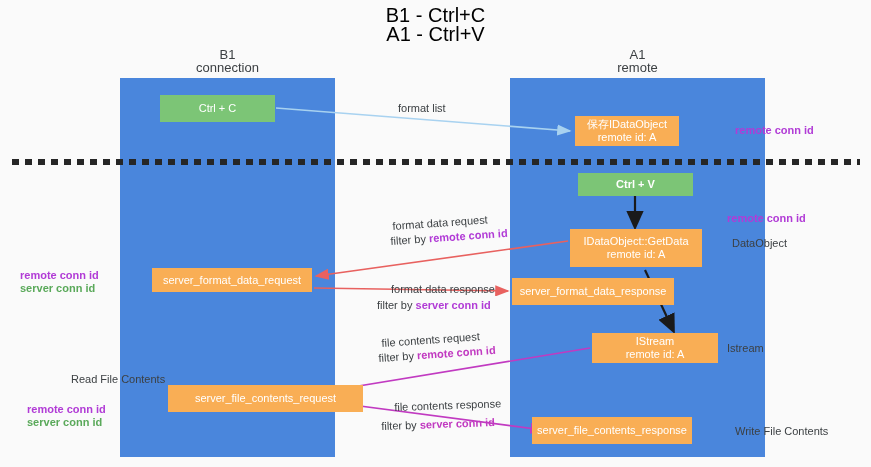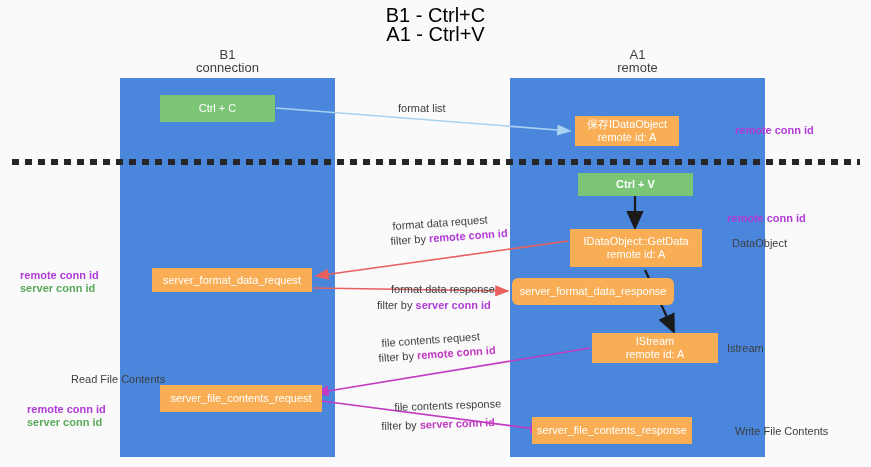--- a/index.html
+++ b/index.html
@@ -114,24 +114,24 @@
   </svg>
 
   <div id="nodes">
       <div class="node green" style="left: 160px; top: 95px; width: 115px; height: 27px;">Ctrl + C</div>
       <div class="node orange" style="left: 575px; top: 116px; width: 104px; height: 30px;">保存IDataObject
 remote id: A</div>
       <div class="node green" style="left: 578px; top: 173px; width: 115px; height: 23px; font-weight: bold;">Ctrl + V</div>
       <div class="node orange" style="left: 570px; top: 229px; width: 132px; height: 38px;">IDataObject::GetData
 remote id: A</div>
       <div class="node orange" style="left: 152px; top: 268px; width: 160px; height: 24px;">server_format_data_request</div>
-      <div class="node orange" style="left: 512px; top: 278px; width: 162px; height: 27px; border-radius: 6px;">server_format_data_response</div>
+      <div class="node orange" style="left: 512px; top: 278px; width: 162px; height: 27px;">server_format_data_response</div>
       <div class="node orange" style="left: 592px; top: 333px; width: 126px; height: 30px;">IStream
 remote id: A</div>
-      <div class="node orange" style="left: 160px; top: 385px; width: 162px; height: 27px;">server_file_contents_request</div>
+      <div class="node orange" style="left: 168px; top: 385px; width: 195px; height: 27px;">server_file_contents_request</div>
       <div class="node orange" style="left: 532px; top: 417px; width: 160px; height: 27px;">server_file_contents_response</div>
     </div>
 
   <div id="side-labels">
       <div class="side-label lab-purple" style="left: 735px; top: 123px;">remote conn id</div>
       <div class="side-label lab-purple" style="left: 727px; top: 211px;">remote conn id</div>
       <div class="side-label lab-dark" style="left: 698px; top: 236px; margin-left: 34px;">DataObject</div>
       <div class="side-label lab-dark" style="left: 727px; top: 341px;">Istream</div>
       <div class="side-label lab-dark" style="left: 735px; top: 424px;">Write File Contents</div>
       <div class="side-label lab-purple" style="left: 20px; top: 268px;">remote conn id</div>

